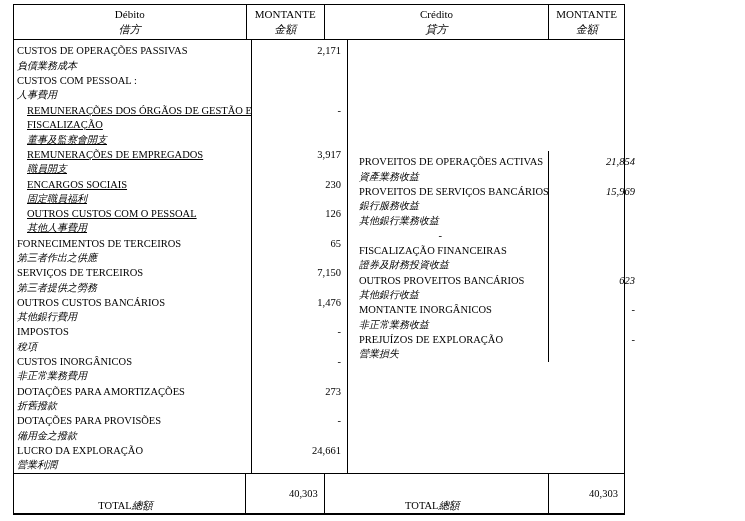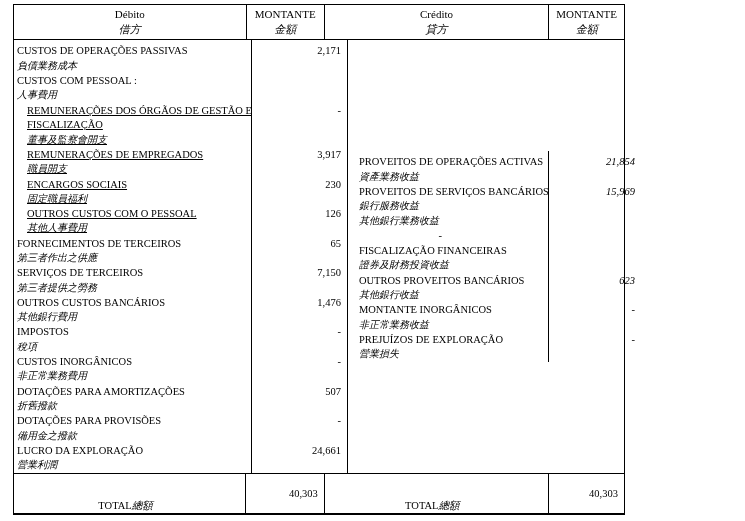--- a/index.html
+++ b/index.html
@@ -200,21 +200,21 @@
         <div class="line pt">
           <span class="txt">CUSTOS INORGÂNICOS</span>
           <span class="amt">-</span>
         </div>
         <div class="line zh">
           <span class="txt">非正常業務費用</span>
           <span class="amt"></span>
         </div>
         <div class="line pt">
           <span class="txt">DOTAÇÕES PARA AMORTIZAÇÕES</span>
-          <span class="amt">507</span>
+          <span class="amt">273</span>
         </div>
         <div class="line zh">
           <span class="txt">折舊撥款</span>
           <span class="amt"></span>
         </div>
         <div class="line pt">
           <span class="txt">DOTAÇÕES PARA PROVISÕES</span>
           <span class="amt">-</span>
         </div>
         <div class="line zh">

